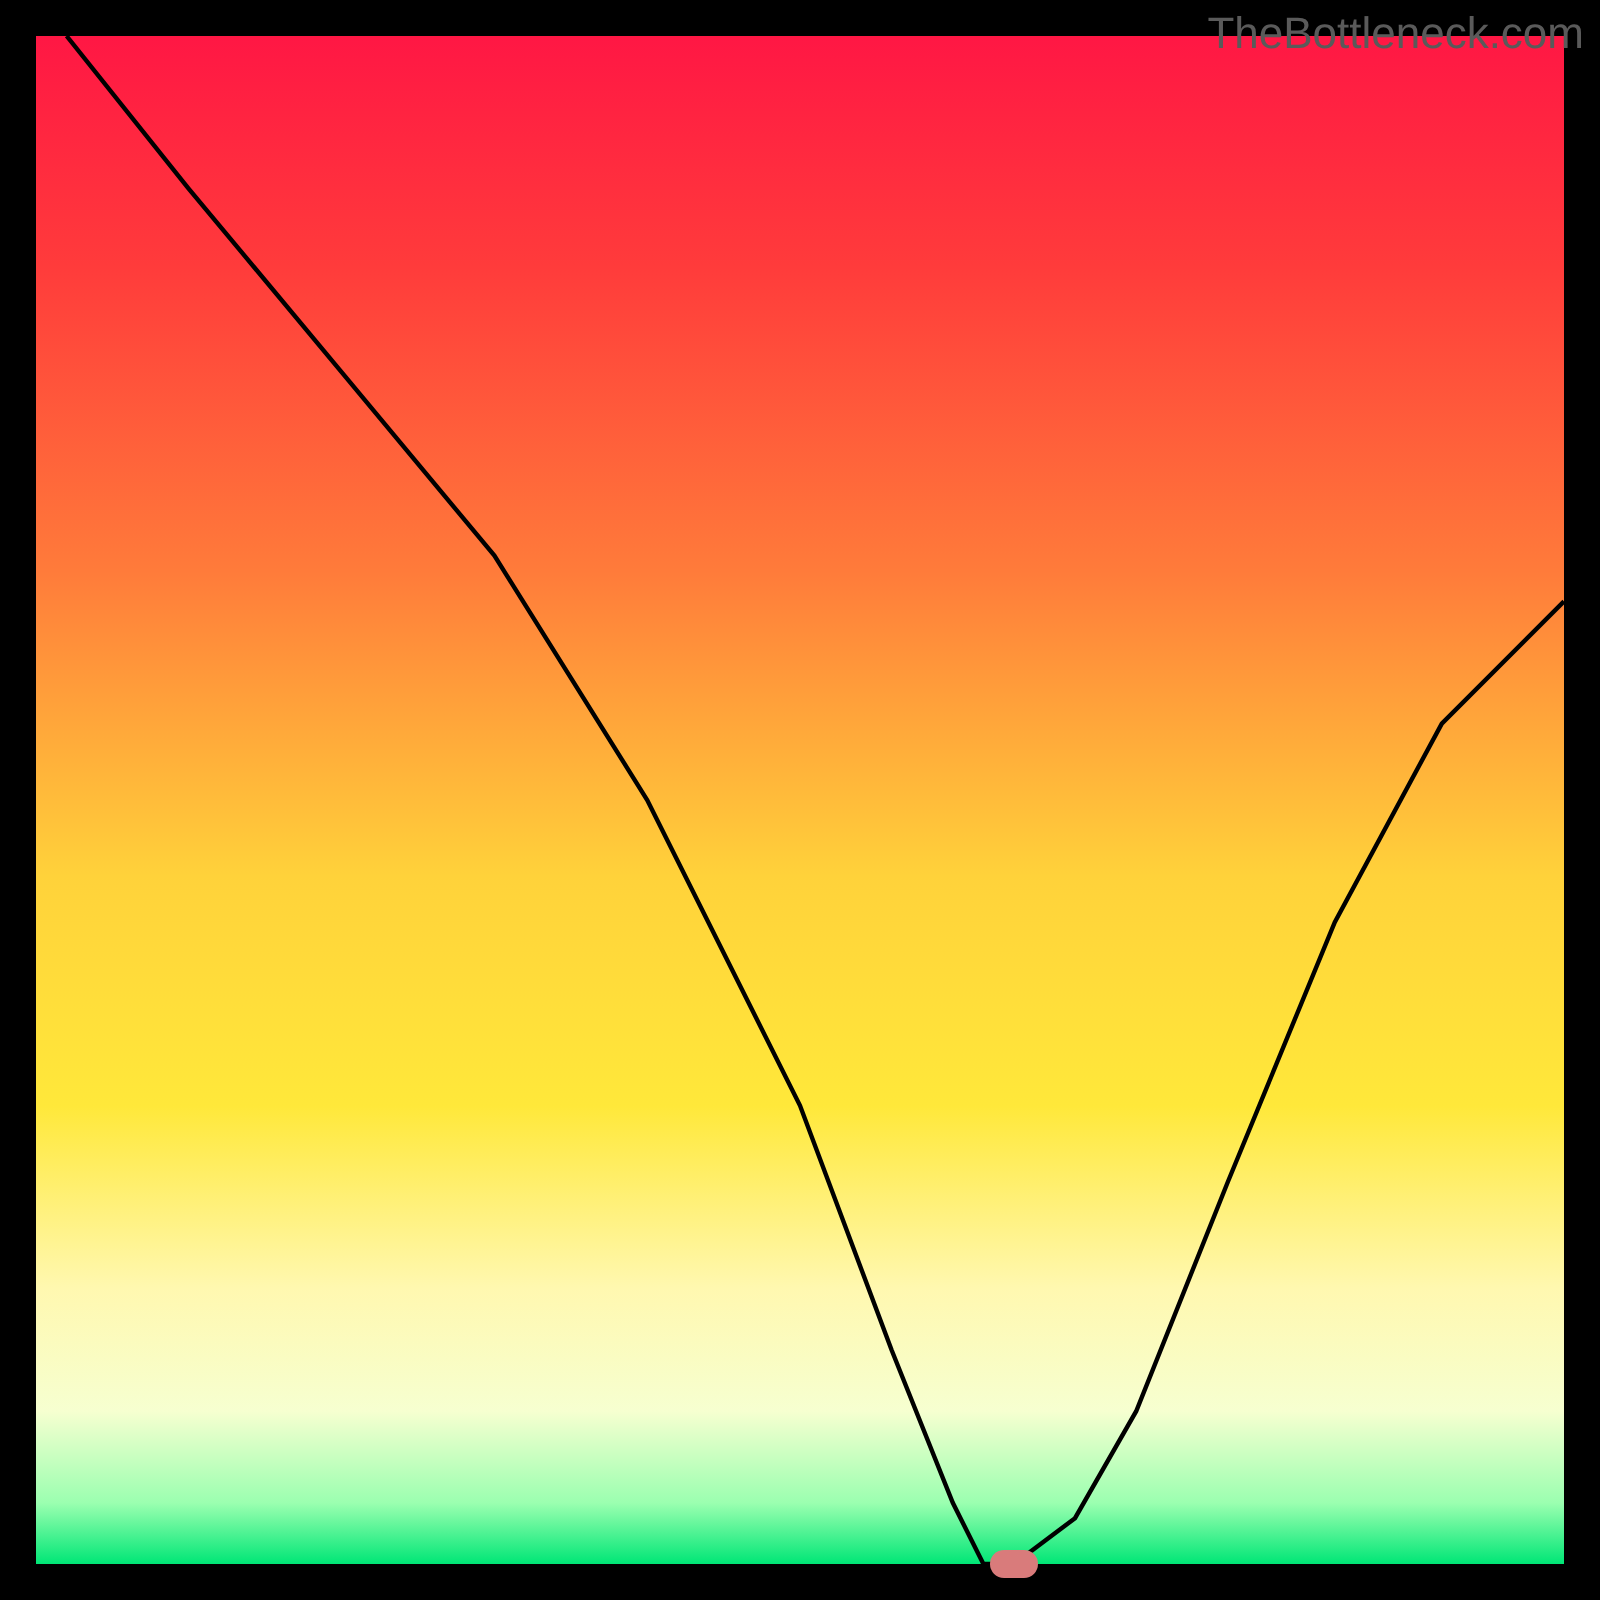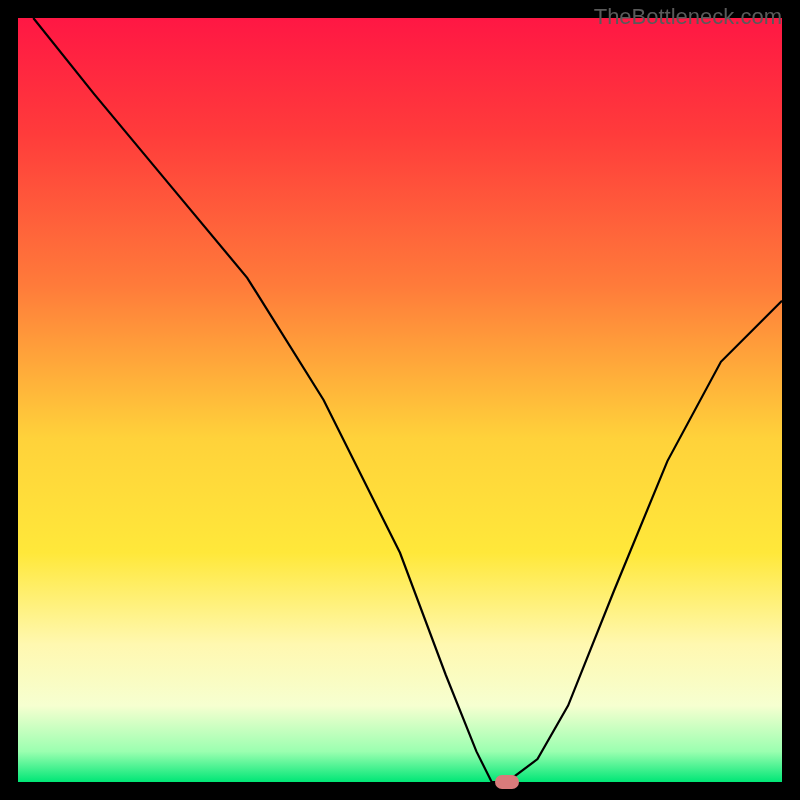--- a/index.html
+++ b/index.html
@@ -7,21 +7,21 @@
     padding: 0;
     width: 800px;
     height: 800px;
     background: #000;
     position: relative;
     font-family: Arial, sans-serif;
   }
   .watermark {
     position: absolute;
     top: 4px;
-    right: 18px;
+    right: 8px;
     color: #5a5a5a;
     font-size: 22px;
     font-weight: 500;
     z-index: 10;
   }
   .plot-area {
     position: absolute;
     left: 18px;
     top: 18px;
     width: 764px;

